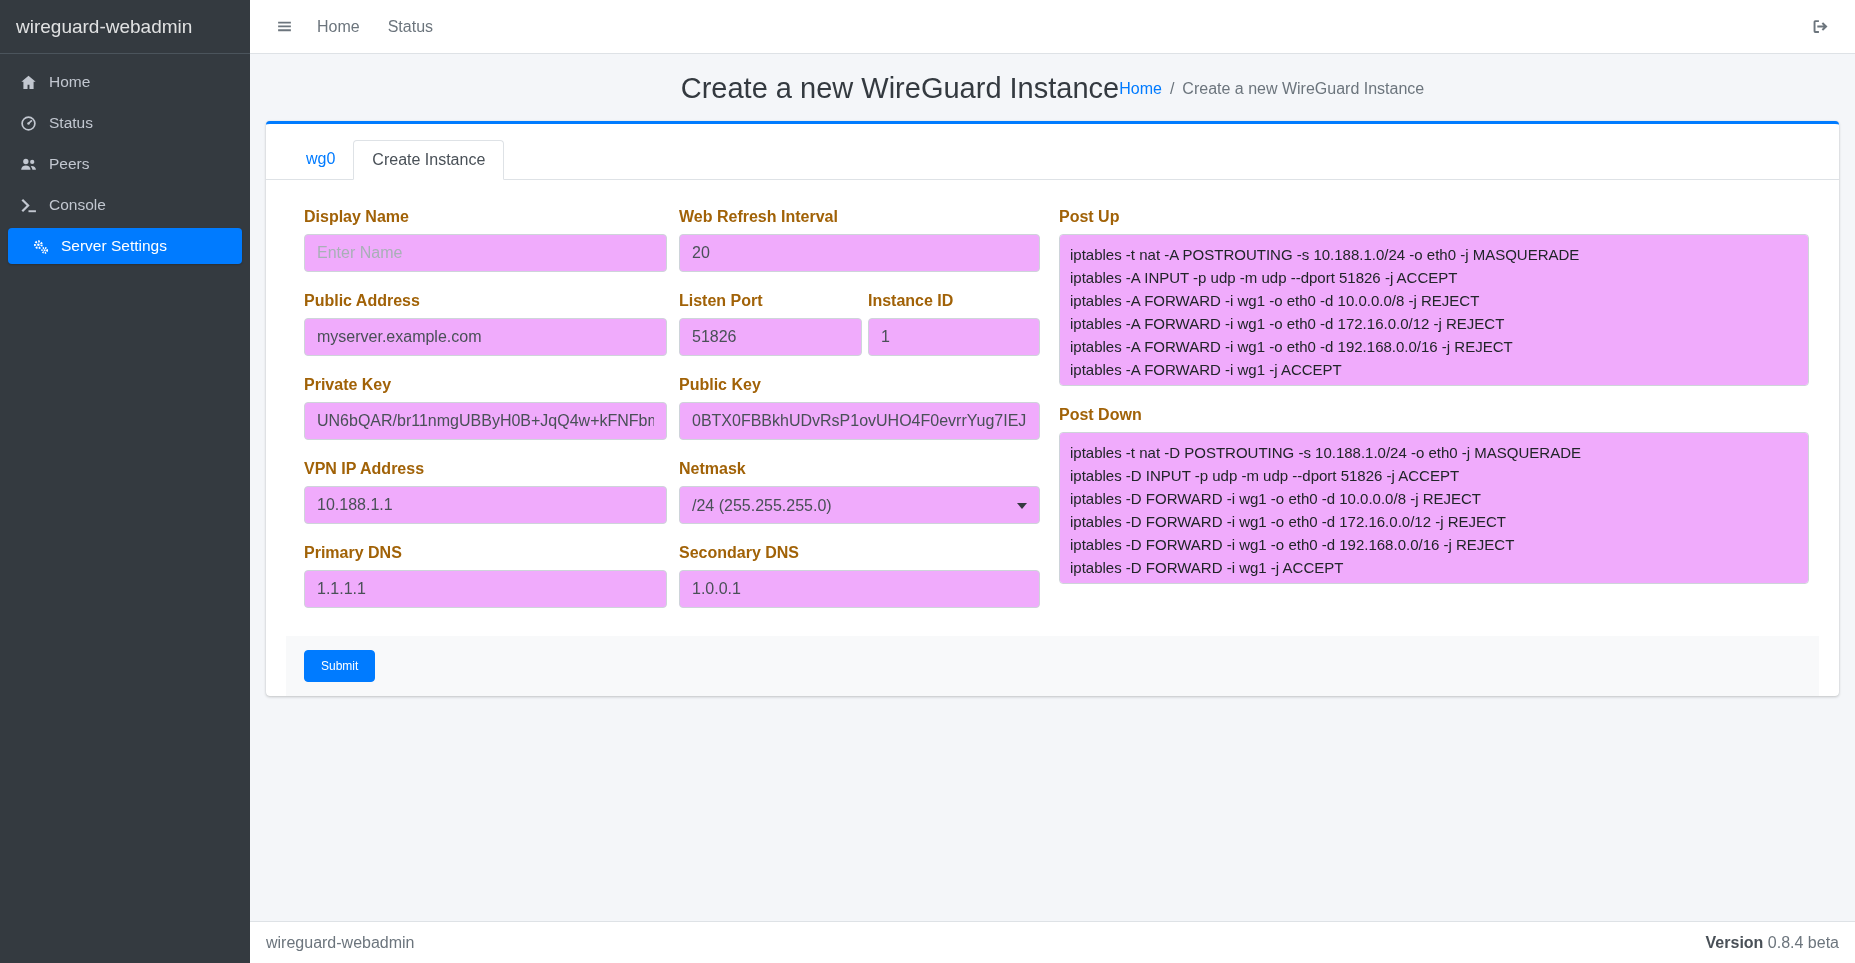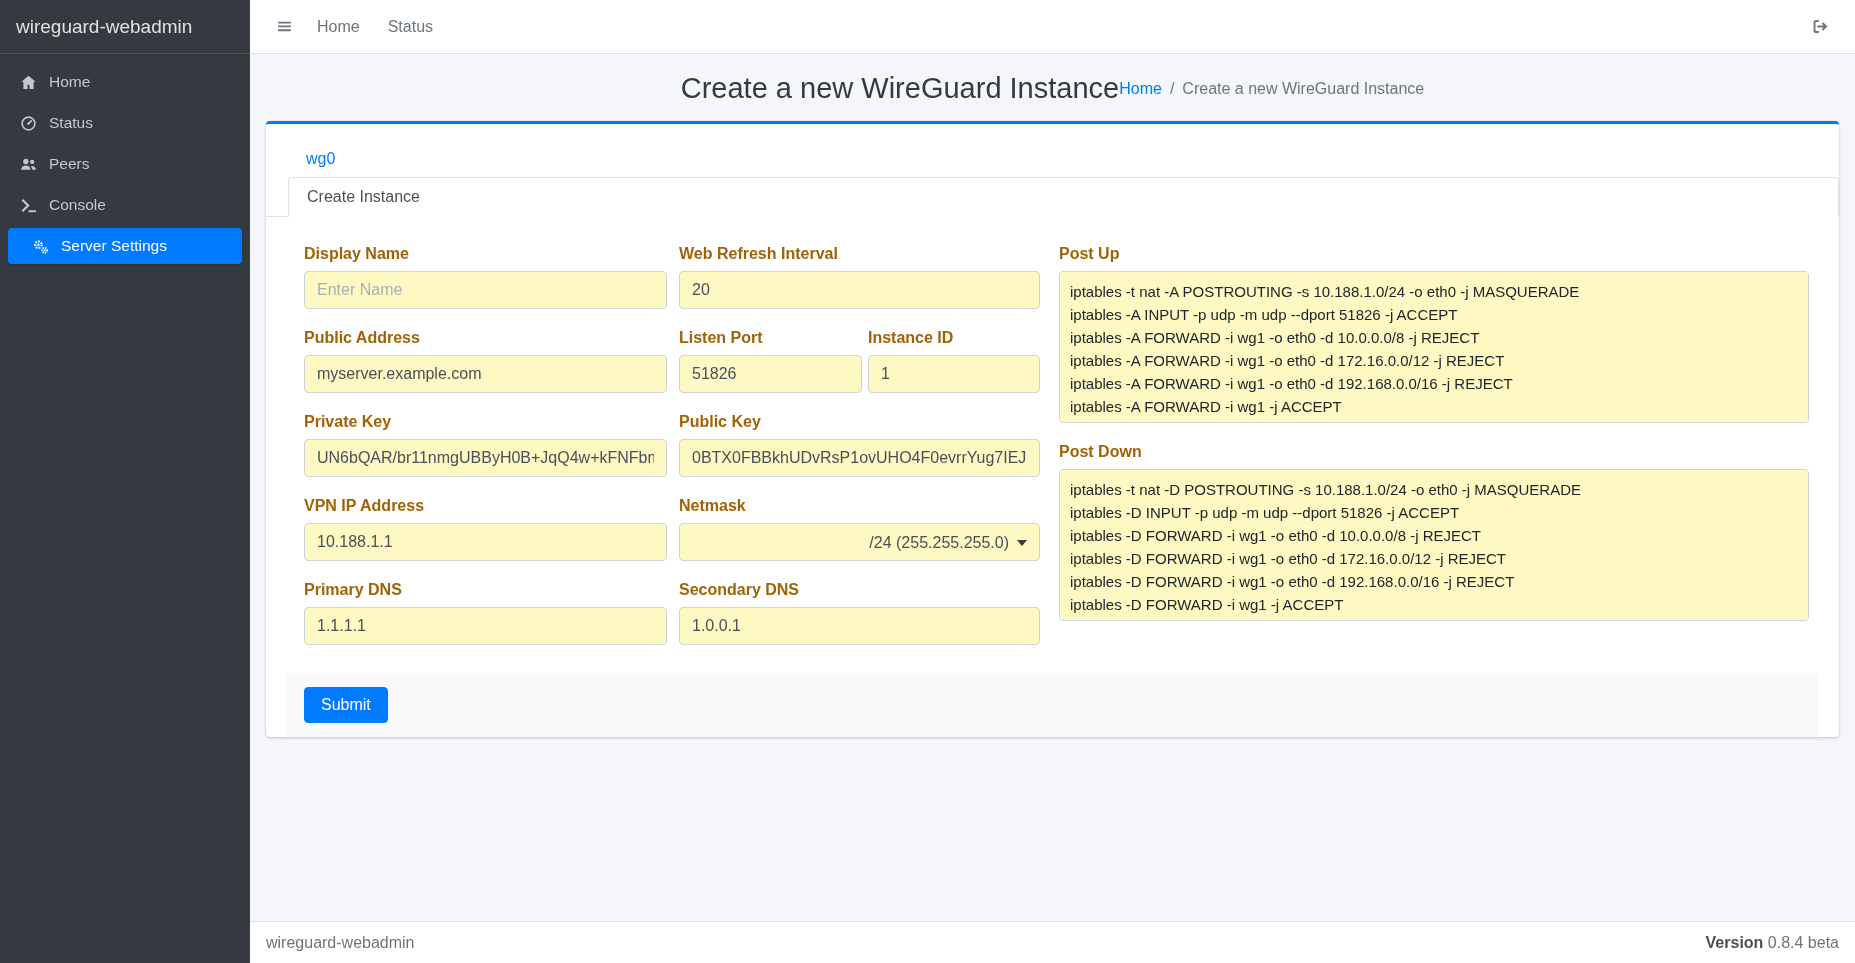--- a/index.html
+++ b/index.html
@@ -27,48 +27,48 @@
 
   .content { flex: 1; overflow: hidden; }
   .content-header { display: flex; align-items: center; justify-content: center; padding: 18px 16px 16px 16px; }
   .page-title { font-size: 29px; font-weight: 500; color: #343a40; }
   .breadcrumb { font-size: 16px; color: #6c757d; display: flex; align-items: center; gap: 8px; }
   .breadcrumb a { color: #007bff; text-decoration: none; cursor: pointer; }
 
   .content-body { padding: 0 8px; }
   .card { margin: 0 8px 16px; background: #fff; border-top: 3px solid #007bff; border-radius: 4px; box-shadow: 0 0 1px rgba(0,0,0,.125), 0 1px 3px rgba(0,0,0,.2); }
 
-  .tabs-row { display: flex; margin-top: 16px; padding-left: 22px; border-bottom: 1px solid #dee2e6; flex-direction: column; }
+  .tabs-row { display: flex; margin-top: 16px; padding-left: 22px; border-bottom: 1px solid #dee2e6; }
   .tab { padding: 10px 18px; font-size: 16px; margin-bottom: -1px; cursor: pointer; }
   .tab.inactive { color: #007bff; }
   .tab.active { color: #495057; background: #fff; border: 1px solid #dee2e6; border-bottom-color: #fff; border-radius: 4px 4px 0 0; }
 
   
   .form-grid { display: flex; padding: 28px 30px 0 38px; }
   .col-a { width: 363px; }
   .col-b { width: 361px; margin-left: 12px; }
   .col-c { flex: 1; margin-left: 19px; }
   .form-group { margin-bottom: 20px; }
   .form-group label { display: block; font-weight: 700; font-size: 16px; color: #a16207; margin-bottom: 8px; }
-  .ctrl { display: block; width: 100%; height: 38px; padding: 6px 12px; font-size: 16px; color: #495057; background: #fef9c3; border: 1px solid #ced4da; border-radius: 4px; outline: none; font-family: "Liberation Sans", sans-serif; }
+  .ctrl { display: block; width: 100%; height: 38px; padding: 6px 12px; font-size: 16px; color: #495057; background: #f0abfc; border: 1px solid #ced4da; border-radius: 4px; outline: none; font-family: "Liberation Sans", sans-serif; }
   .ctrl::placeholder { color: #a8b0b7; }
   .split { display: flex; gap: 6px; }
   .split .half-l { width: 183px; }
   .split .half-r { width: 172px; }
   .select-wrap { position: relative; }
-  .select-wrap select { appearance: none; -webkit-appearance: none; padding-right: 30px; text-align: right; }
+  .select-wrap select { appearance: none; -webkit-appearance: none; padding-right: 30px; }
   .select-caret { position: absolute; right: 13px; top: 17px; width: 0; height: 0; border-left: 5px solid transparent; border-right: 5px solid transparent; border-top: 6px solid #343a40; pointer-events: none; }
   textarea.ctrl { height: 152px; resize: none; line-height: 23px; font-size: 15px; padding: 8px 10px; overflow-y: scroll; color: #212529; }
   textarea.ctrl::-webkit-scrollbar { width: 15px; }
   textarea.ctrl::-webkit-scrollbar-track { background: #f1f1f1; }
   textarea.ctrl::-webkit-scrollbar-thumb { background: #c1c1c1; border: 3px solid #f1f1f1; border-radius: 7px; }
   textarea.ctrl::-webkit-scrollbar-button:single-button { background: #f1f1f1; height: 15px; }
 
   .submit-strip { margin: 8px 20px 20px; background: #f8f9fa; padding: 14px 18px; }
-  .submit-btn { background: #007bff; border: 1px solid #007bff; color: #fff; font-size: 16px; padding: 8px 16px; border-radius: 4px; cursor: pointer; font-family: "Liberation Sans", sans-serif; }
+  .submit-btn { background: #007bff; border: 1px solid #007bff; color: #fff; font-size: 12px; padding: 8px 16px; border-radius: 4px; cursor: pointer; font-family: "Liberation Sans", sans-serif; }
 
   
   .footer { height: 42px; background: #fff; border-top: 1px solid #dee2e6; display: flex; align-items: center; justify-content: space-between; padding: 0 16px; font-size: 16px; color: #6c757d; }
   .footer .version b { color: #495057; }
 </style>
 </head>
 <body>
 
 <div class="app">
 

